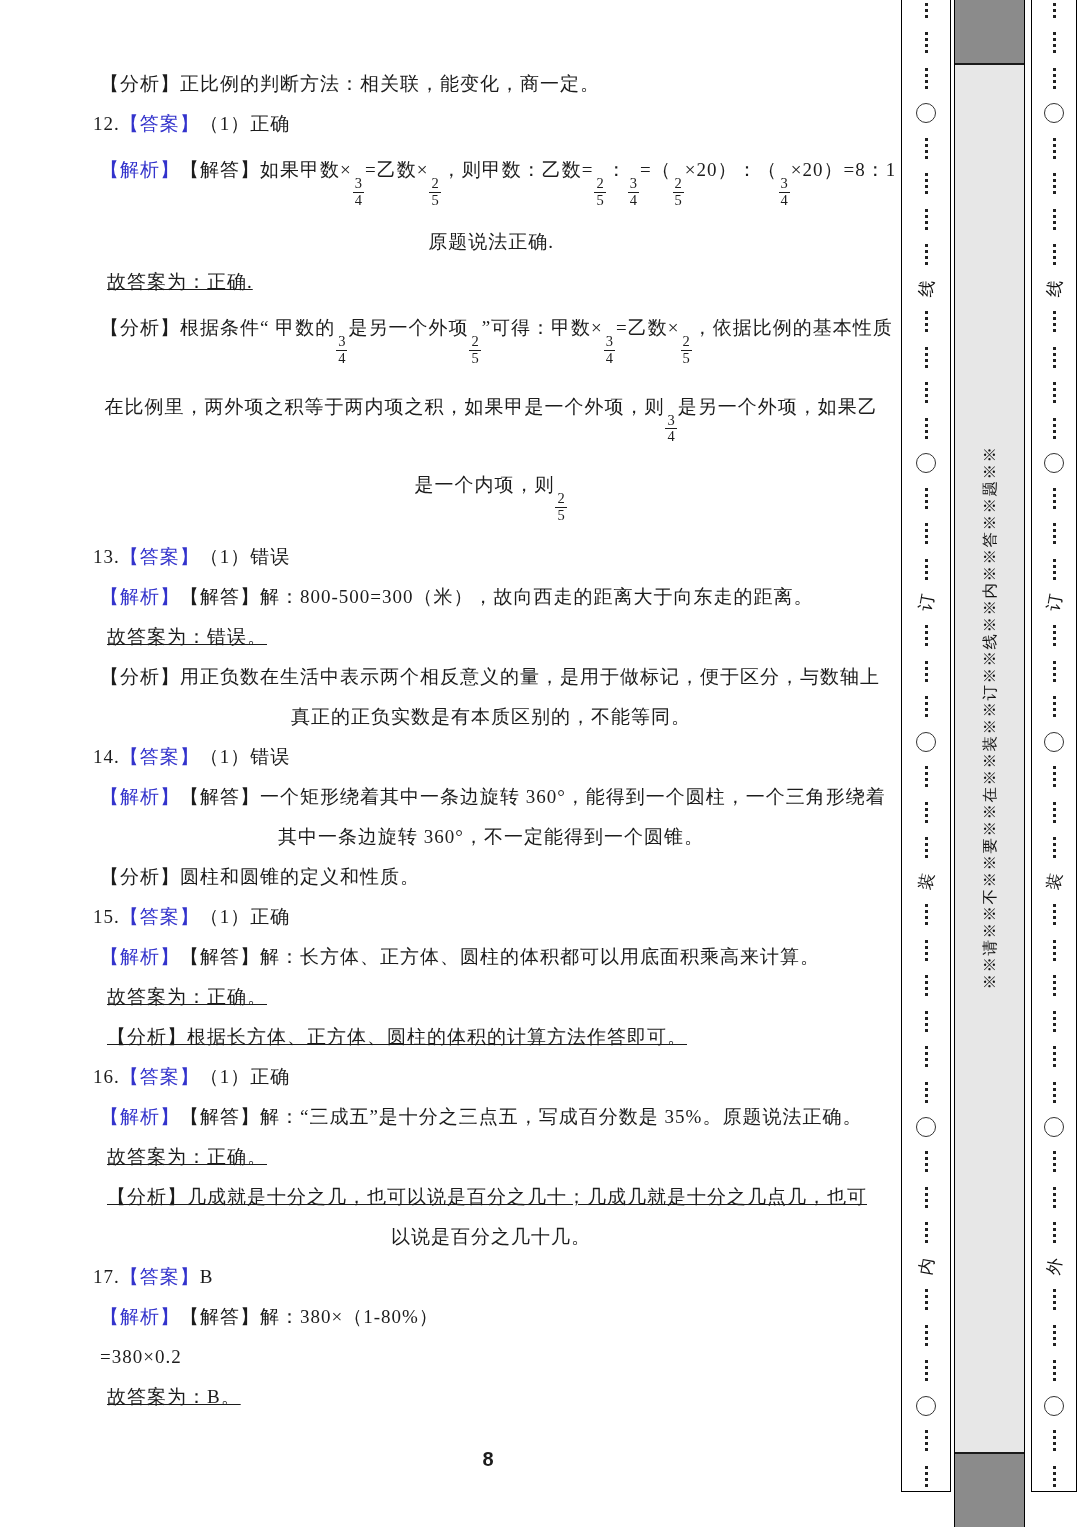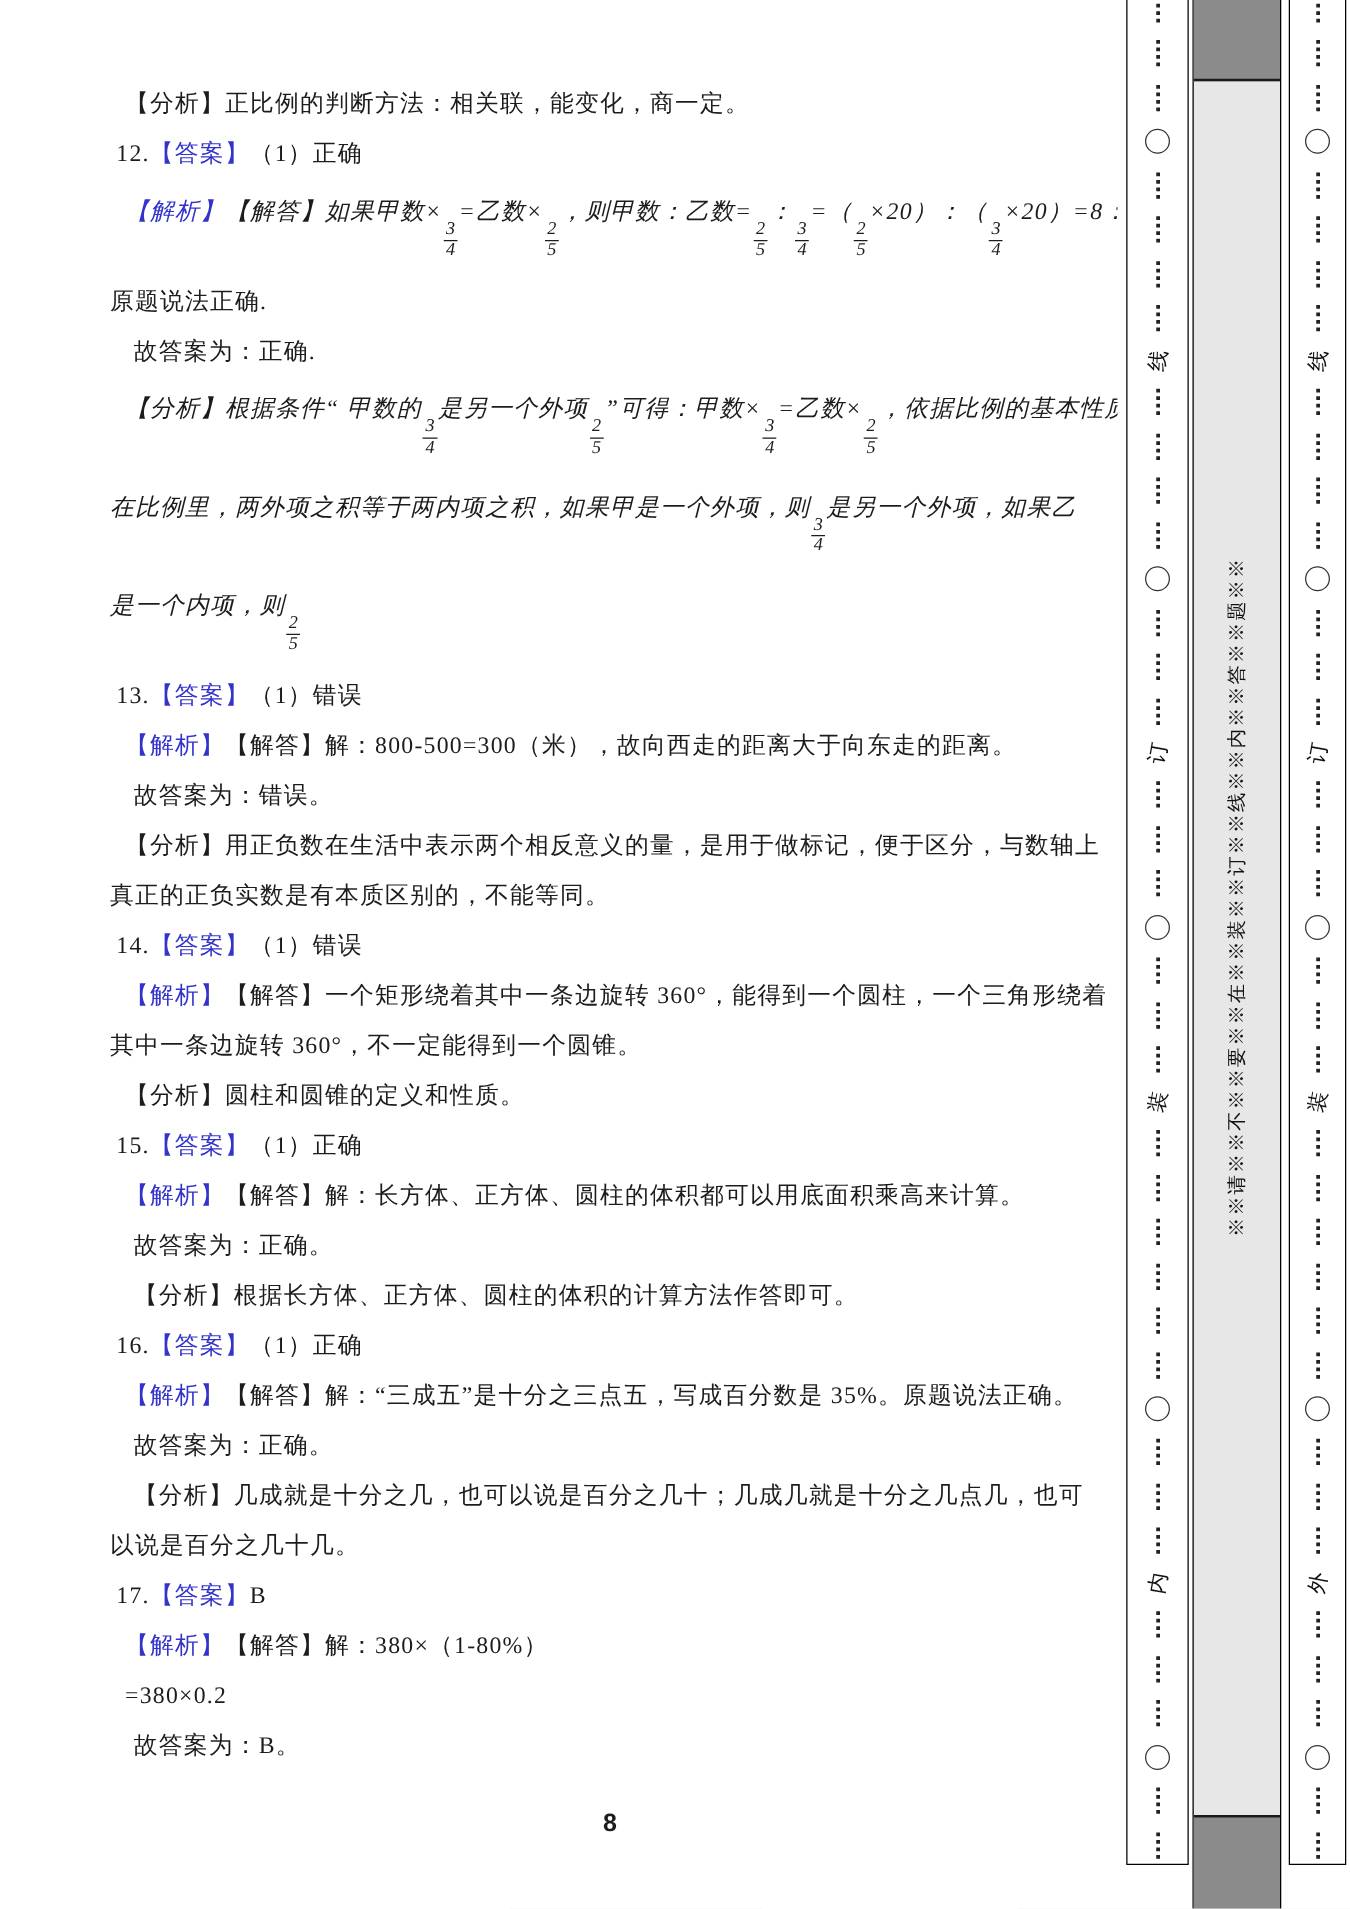--- a/index.html
+++ b/index.html
@@ -2,22 +2,22 @@
 <html><head>
 <meta charset="utf-8">
 <style>
   html,body{margin:0;padding:0;background:#f2f2f2;}
   #page{position:relative;width:1080px;height:1527px;background:#ffffff;overflow:hidden;
         font-family:"Liberation Serif","DejaVu Serif",serif;color:#1c1c1c;}
   
   #content{position:absolute;left:88px;top:72px;width:806px;overflow:hidden;}
   .line{white-space:nowrap;min-height:24px;margin-bottom:16px;font-size:19px;
         line-height:24px;letter-spacing:1px;}
-  .line.has-frac{padding:6px 0;font-style:italic;}
-  .ind0{margin-left:0;} .ind1{margin-left:5px;} .ind2{margin-left:12px;} .ind3{margin-left:19px;}
+  .line.has-frac{padding:6px 0;}
+  .ind0{margin-left:0;text-align:center;} .ind1{margin-left:5px;} .ind2{margin-left:12px;} .ind3{margin-left:19px;text-decoration:underline;}
   .blue{color:#3333cc;}
   .frac{display:inline-flex;flex-direction:column;align-items:center;vertical-align:-12px;
         font-size:14.5px;line-height:1.08;letter-spacing:0;margin:0 1px;}
   .frac .num{border-bottom:1.4px solid #1c1c1c;padding:0 2px;}
   .frac .den{padding:0 2px;}
   
   #footer{position:absolute;left:88px;top:1448px;width:800px;text-align:center;
           font-family:"Liberation Sans","DejaVu Sans",sans-serif;font-weight:bold;font-size:20px;}
   
   .bindbox{position:absolute;top:-8px;height:1498px;background:#ffffff;border:1px solid #000;}

